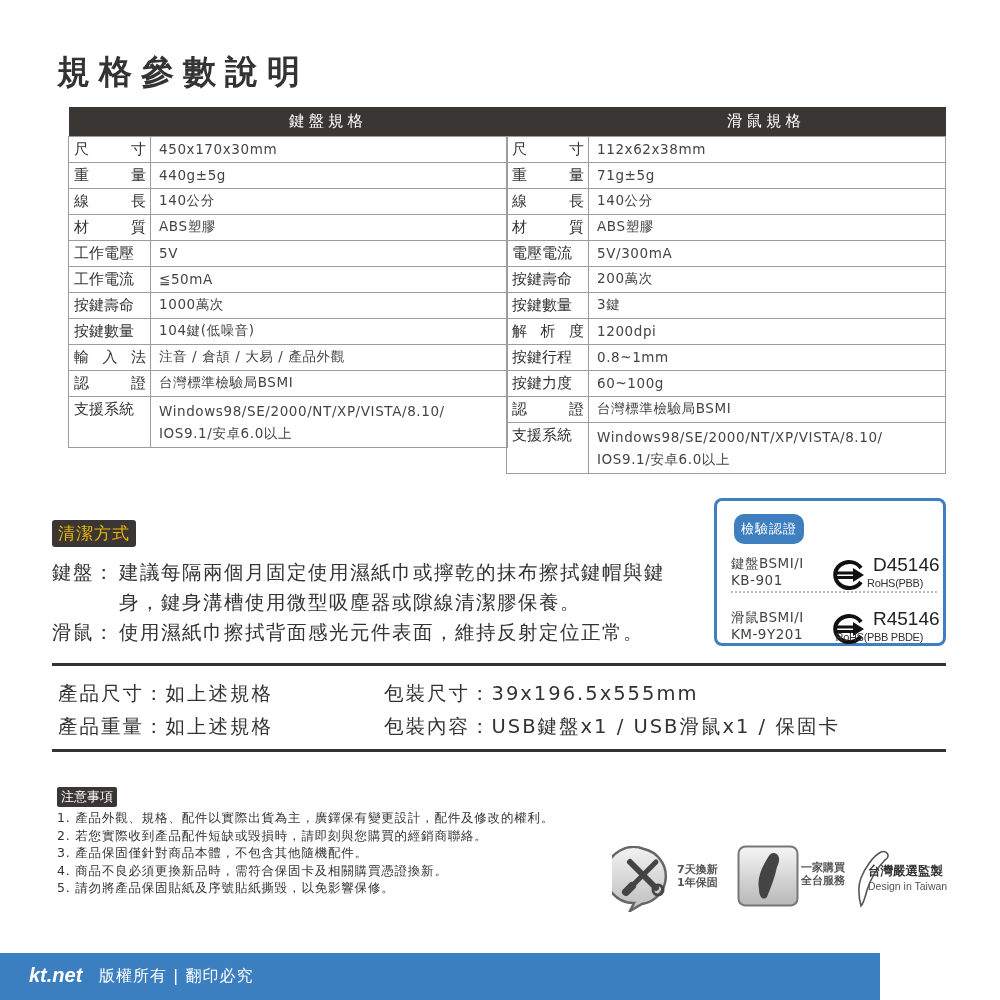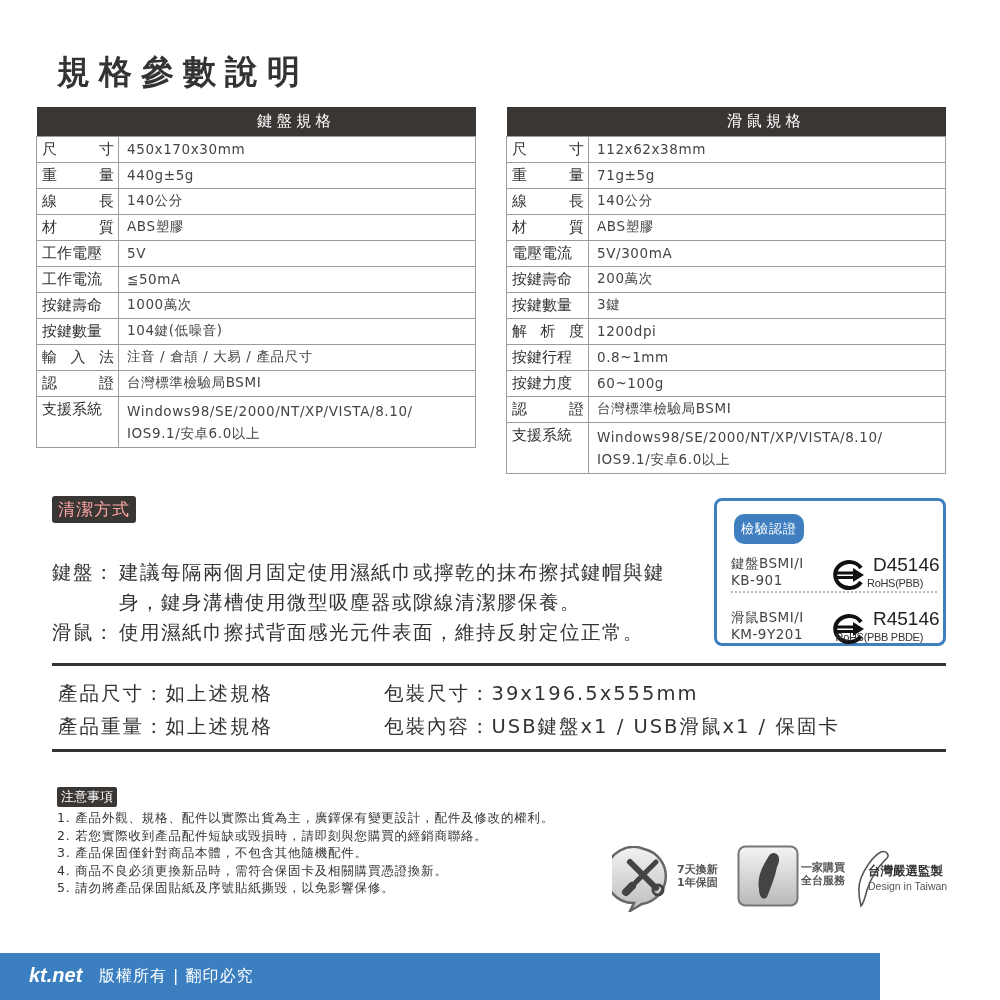--- a/index.html
+++ b/index.html
@@ -3,32 +3,32 @@
 <meta charset="utf-8">
 <style>
   * { box-sizing: border-box; margin: 0; padding: 0; }
   html, body { width: 1000px; height: 1000px; background: #ffffff; overflow: hidden; }
   body { position: relative; font-family: "DejaVu Sans", "Liberation Sans", sans-serif; color: #2f2f2f; }
 
   .page-title { position: absolute; left: 57px; top: 50px; font-size: 33px; font-weight: bold; letter-spacing: 9px; color: #333; }
 
   
   .spec-table { position: absolute; top: 107px; width: 440px; border-collapse: collapse; font-size: 13.5px; }
-  .spec-table.kb { left: 36px; }
+  .spec-table.kb { left: 68px; }
   .spec-table.ms { left: 506px; }
   .spec-table th { background: #3a3634; color: #fff; font-weight: normal; font-size: 15.5px; letter-spacing: 4px; height: 29px; text-align: center; padding-left: 80px; }
   .spec-table td { border: 1px solid #9c9c9c; height: 26px; vertical-align: middle; }
   .spec-table td.k { width: 82px; padding: 0 4px 0 5px; font-size: 15px; color: #333; white-space: nowrap; }
   .spec-table td.k .kin { display: flex; justify-content: space-between; }
   .spec-table td.v { padding: 0 8px; color: #444; letter-spacing: 0.6px; }
   .spec-table td.v.multi { line-height: 22px; padding-top: 3px; padding-bottom: 3px; vertical-align: top; }
   .spec-table tr.tall td.k { vertical-align: top; padding-top: 3px; }
 
   
-  .clean-badge { position: absolute; left: 52px; top: 496px; background: #3a3634; color: #fca5a5; font-size: 17px; padding: 2px 6px; border-radius: 3px; letter-spacing: 1px; }
+  .clean-badge { position: absolute; left: 52px; top: 520px; background: #3a3634; color: #eab308; font-size: 17px; padding: 2px 6px; border-radius: 3px; letter-spacing: 1px; }
   .clean-line { position: absolute; left: 52px; font-size: 19.5px; color: #333; letter-spacing: 1.5px; white-space: nowrap; }
   .clean-line .lbl { display: inline-block; width: 67px; }
 
   
   .cert-box { position: absolute; left: 714px; top: 498px; width: 232px; height: 148px; border: 3px solid #3f7fc0; border-radius: 8px; background: #fff; }
   .cert-badge { position: absolute; left: 17px; top: 13px; background: #3f7fc0; color: #fff; font-size: 13px; padding: 6px 7px; border-radius: 10px; letter-spacing: 1px; }
   .cert-row { position: absolute; left: 14px; width: 210px; height: 44px; margin-top: 8px; }
   .cert-row .model { position: absolute; left: 0; top: 0; font-size: 13.5px; line-height: 17px; color: #444; letter-spacing: 0.5px; }
   .cert-row .logo { position: absolute; left: 100px; top: 4px; width: 36px; height: 32px; }
   .cert-row .num { position: absolute; left: 142px; top: -1px; font-family: "Liberation Sans", sans-serif; font-size: 19px; color: #222; }
@@ -150,21 +150,21 @@
       </tr>
       <tr>
         <td class="k">
           <div class="kin">
             <span>輸</span>
             <span>入</span>
             <span>法</span>
           </div>
         </td>
         <td class="v">
-          <div>注音 / 倉頡 / 大易 / 產品尺寸</div>
+          <div>注音 / 倉頡 / 大易 / 產品外觀</div>
         </td>
       </tr>
       <tr>
         <td class="k">
           <div class="kin">
             <span>認</span>
             <span>證</span>
           </div>
         </td>
         <td class="v">

